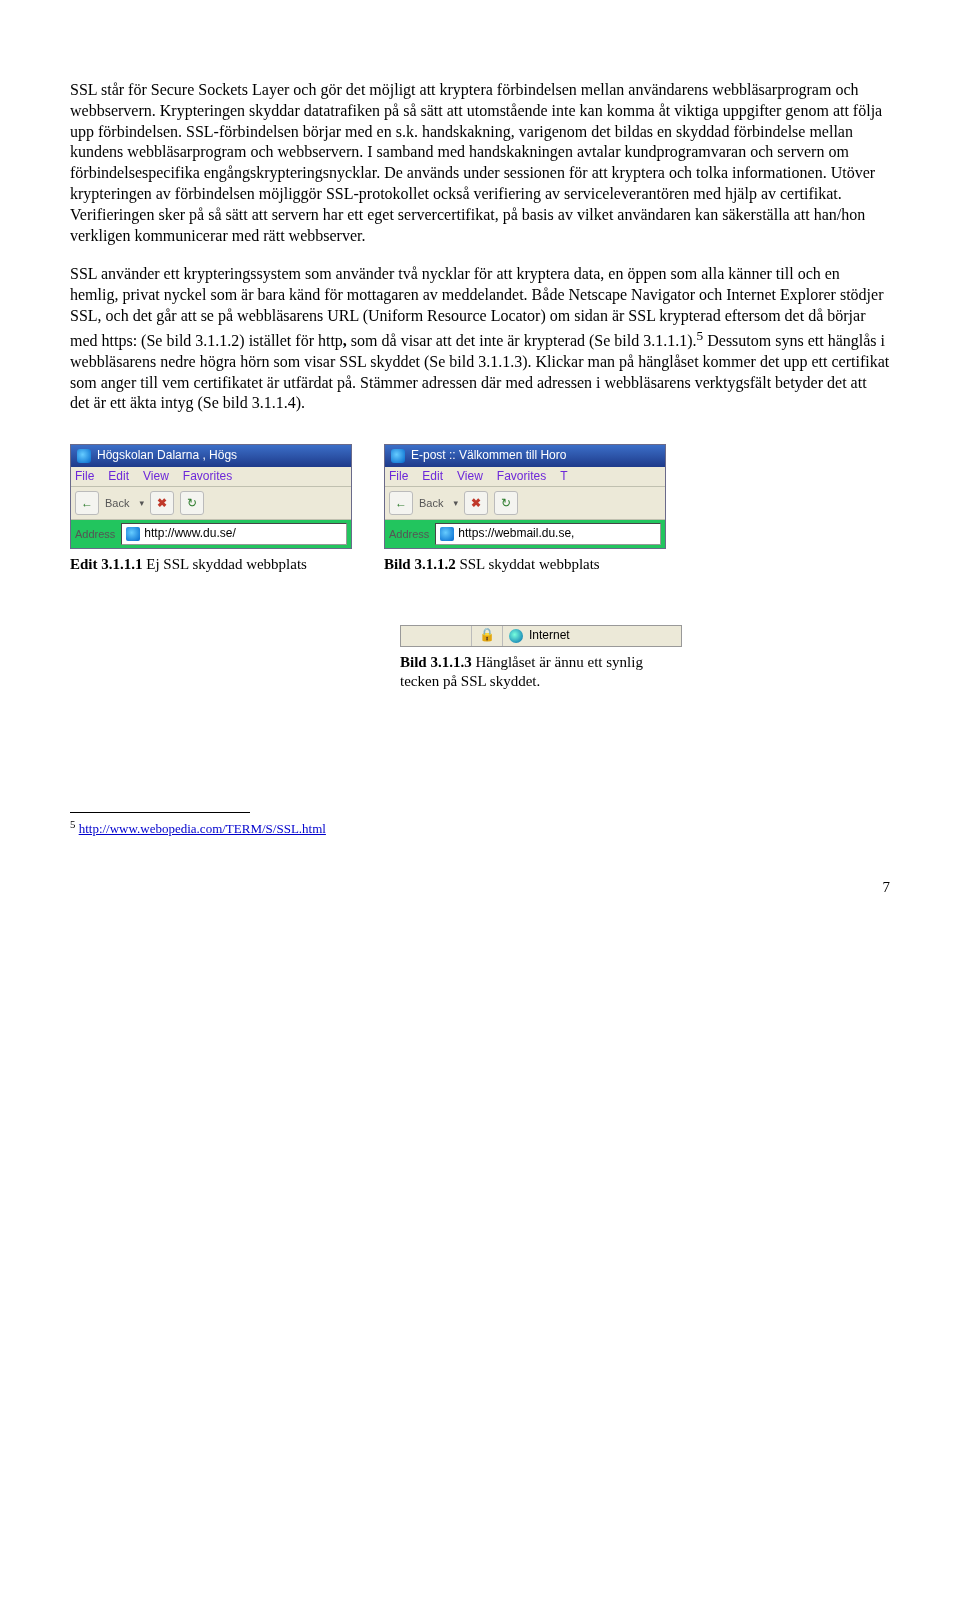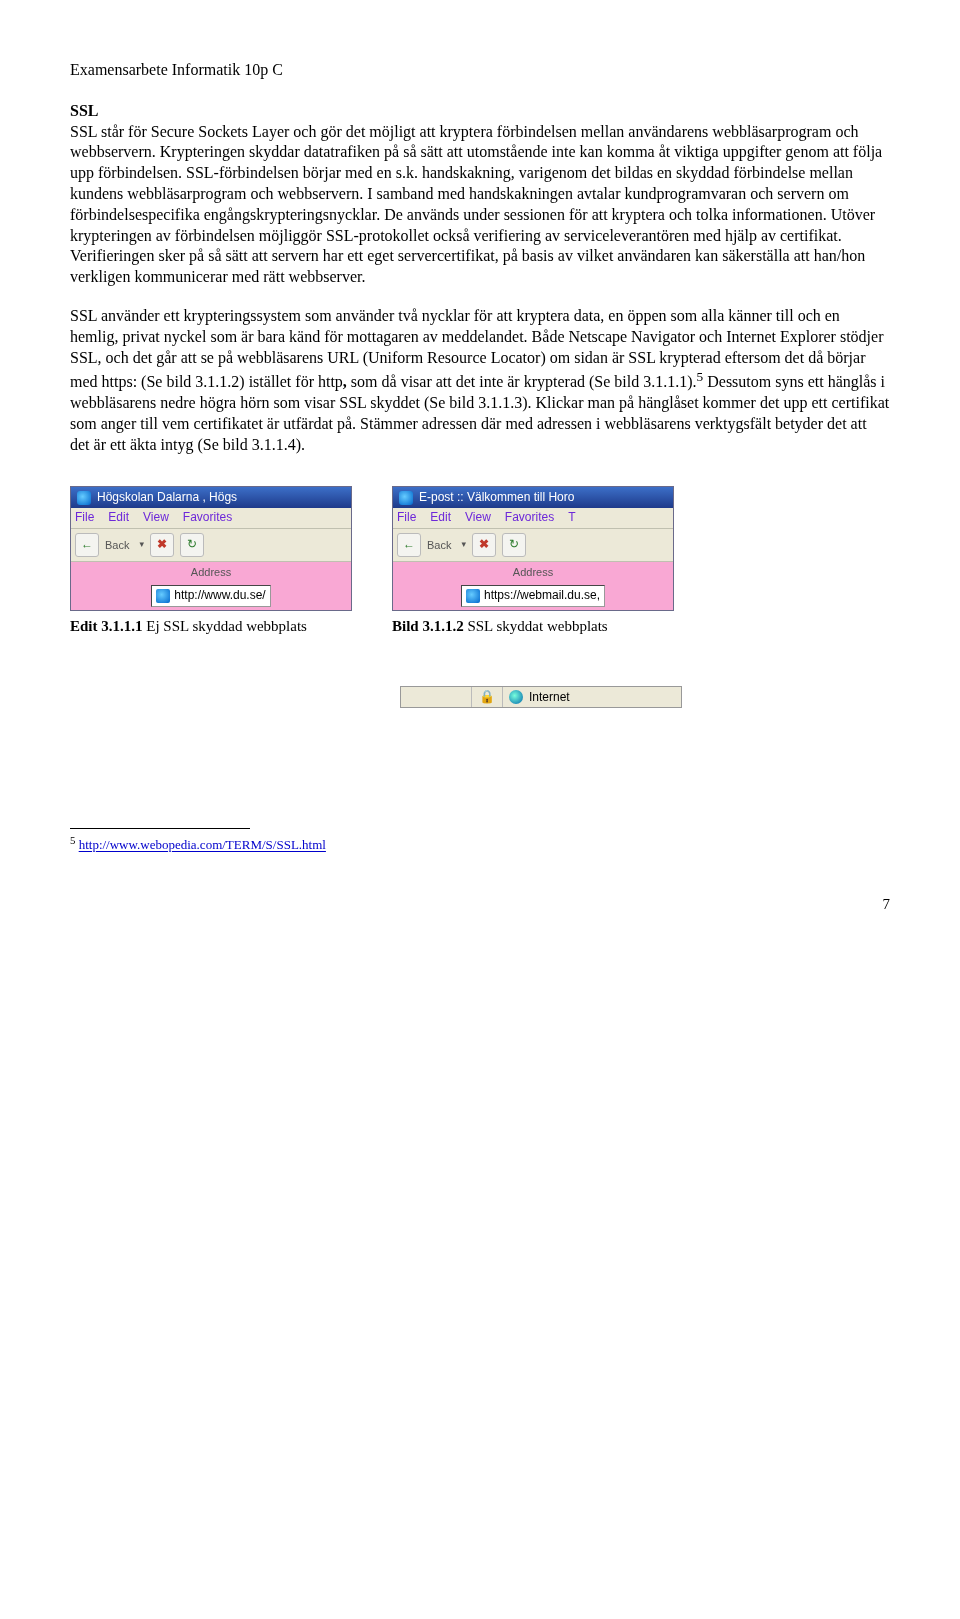--- a/index.html
+++ b/index.html
@@ -13,21 +13,21 @@
     max-width: 960px;
     box-sizing: border-box;
   }
   .header-line { margin: 0; }
   .header-bold { font-weight: bold; }
   .section { margin-top: 20px; }
   .heading-bold { font-weight: bold; }
   .para { margin: 0 0 18px 0; text-align: left; }
   .figures-row {
     display: flex;
-    gap: 40px;
+    gap: 32px;
     margin-top: 30px;
     margin-bottom: 50px;
   }
   .figure-col { flex: 0 0 auto; }
   .browser-chrome {
     border: 1px solid #6a6a8a;
     width: 280px;
     font-family: Tahoma, Arial, sans-serif;
     font-size: 12px;
     background: #ece9d8;
@@ -67,26 +67,25 @@
     border-radius: 3px;
     background: #f4f4f0;
     display: flex; align-items: center; justify-content: center;
     font-size: 12px;
   }
   .tb-back { color: #2a7a2a; font-weight: bold; }
   .tb-x { color: #c0392b; font-weight: bold; }
   .tb-refresh { color: #2a7a2a; }
   .back-label { color: #555; font-size: 11px; margin-right: 4px; }
   .addressbar {
-    background: #f9a8d4;
+    background: #22c55e;
     padding: 3px 4px;
     display: flex;
     align-items: center;
     gap: 6px;
-    flex-direction: column;
   }
   .addr-label { color: #555; font-size: 11px; }
   .addr-box {
     flex: 1;
     background: #fff;
     border: 1px inset #999;
     padding: 2px 4px;
     display: flex;
     align-items: center;
     gap: 4px;
@@ -129,25 +128,23 @@
   }
   .footnote-rule { border: none; border-top: 1px solid #000; width: 180px; margin: 0 0 4px 0; }
   .footnote { font-size: 13px; }
   .footnote a { color: #0000cc; text-decoration: underline; }
   .page-number { text-align: right; margin-top: 40px; font-size: 15px; }
 </style>
 </head>
 <body>
 
 <div>
-  <p class="header-line">Examensarbete Informatik 10p C</p>
 </div>
 
 <div class="section">
-  <p class="para" style="margin-bottom:0;"><span class="heading-bold">SSL</span></p>
   <p class="para">SSL står för Secure Sockets Layer och gör det möjligt att kryptera förbindelsen mellan användarens webbläsarprogram och webbservern. Krypteringen skyddar datatrafiken på så sätt att utomstående inte kan komma åt viktiga uppgifter genom att följa upp förbindelsen. SSL-förbindelsen börjar med en s.k. handskakning, varigenom det bildas en skyddad förbindelse mellan kundens webbläsarprogram och webbservern. I samband med handskakningen avtalar kundprogramvaran och servern om förbindelsespecifika engångskrypteringsnycklar. De används under sessionen för att kryptera och tolka informationen. Utöver krypteringen av förbindelsen möjliggör SSL-protokollet också verifiering av serviceleverantören med hjälp av certifikat. Verifieringen sker på så sätt att servern har ett eget servercertifikat, på basis av vilket användaren kan säkerställa att han/hon verkligen kommunicerar med rätt webbserver.</p>
 
   <p class="para">
     <span>SSL använder ett krypteringssystem som använder två nycklar för att kryptera data, en öppen som alla känner till och en hemlig, privat nyckel som är bara känd för mottagaren av meddelandet. Både Netscape Navigator och Internet Explorer stödjer SSL, och det går att se på webbläsarens URL (Uniform Resource Locator) om sidan är SSL krypterad eftersom det då börjar med https: (Se bild 3.1.1.2) istället för http</span><b>,</b><span> som då visar att det inte är krypterad (Se bild 3.1.1.1).</span><sup>5</sup><span> Dessutom syns ett hänglås i webbläsarens nedre högra hörn som visar SSL skyddet (Se bild 3.1.1.3). Klickar man på hänglåset kommer det upp ett certifikat som anger till vem certifikatet är utfärdat på. Stämmer adressen där med adressen i webbläsarens verktygsfält betyder det att det är ett äkta intyg (Se bild 3.1.1.4).</span>
   </p>
 </div>
 
 <div class="figures-row">
 
   <div class="figure-col">
@@ -220,20 +217,23 @@
   <div class="statusbar">
     <div class="status-cell empty"></div>
     <div class="status-cell lock">
       <span class="lock-icon">🔒</span>
     </div>
     <div class="status-cell zone">
       <span class="globe-icon"></span>
       <span>Internet</span>
     </div>
   </div>
+  <div class="caption" style="max-width:280px;">
+    <span class="b">Bild 3.1.1.3</span><span> Hänglåset är ännu ett synlig tecken på SSL skyddet.</span>
+  </div>
 </div>
 
 <hr class="footnote-rule">
 <div class="footnote">
   <sup>5</sup>
   <a href="#">http://www.webopedia.com/TERM/S/SSL.html</a>
 </div>
 
 <div class="page-number">7</div>
 

